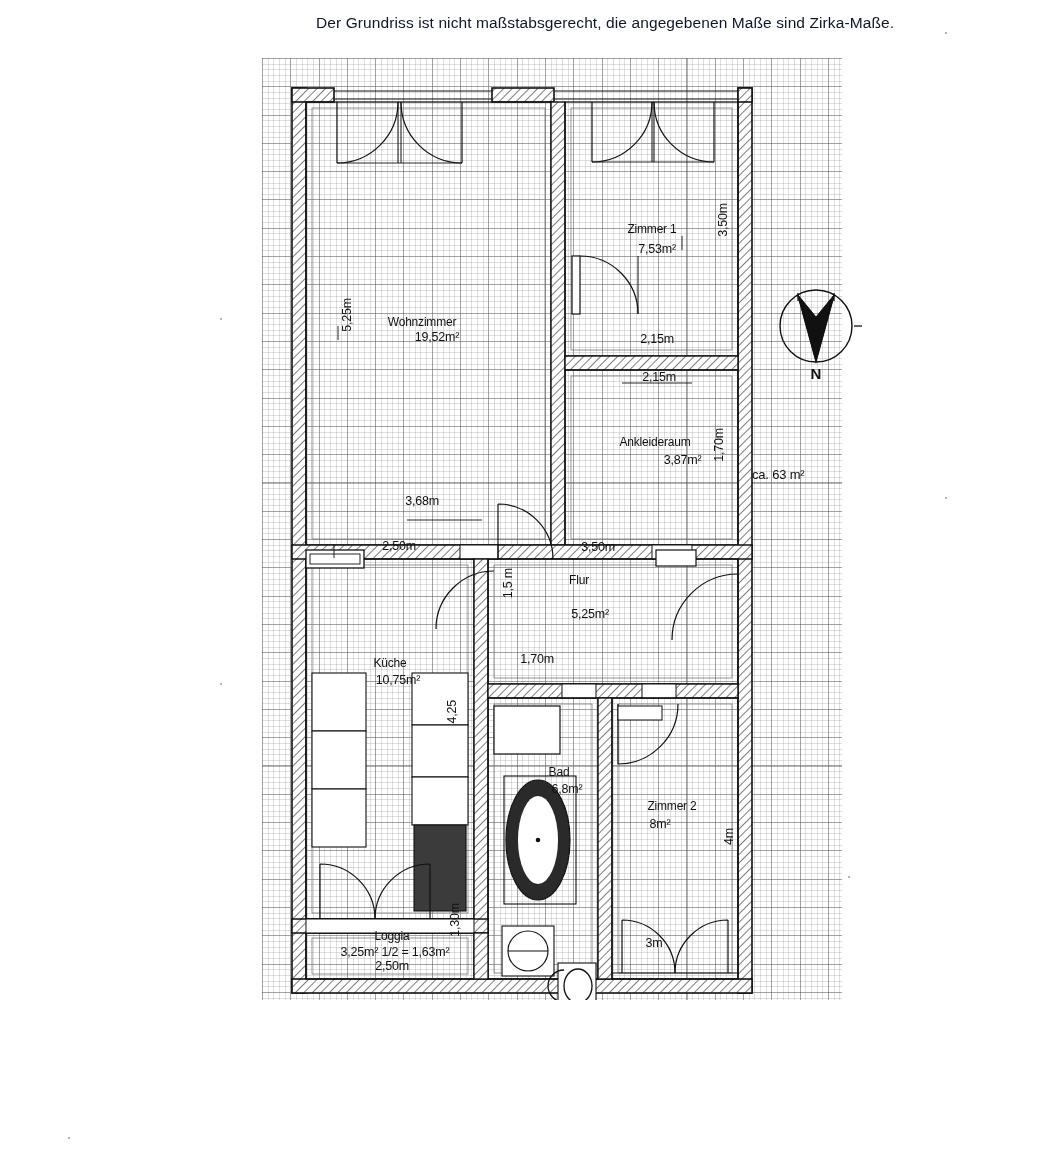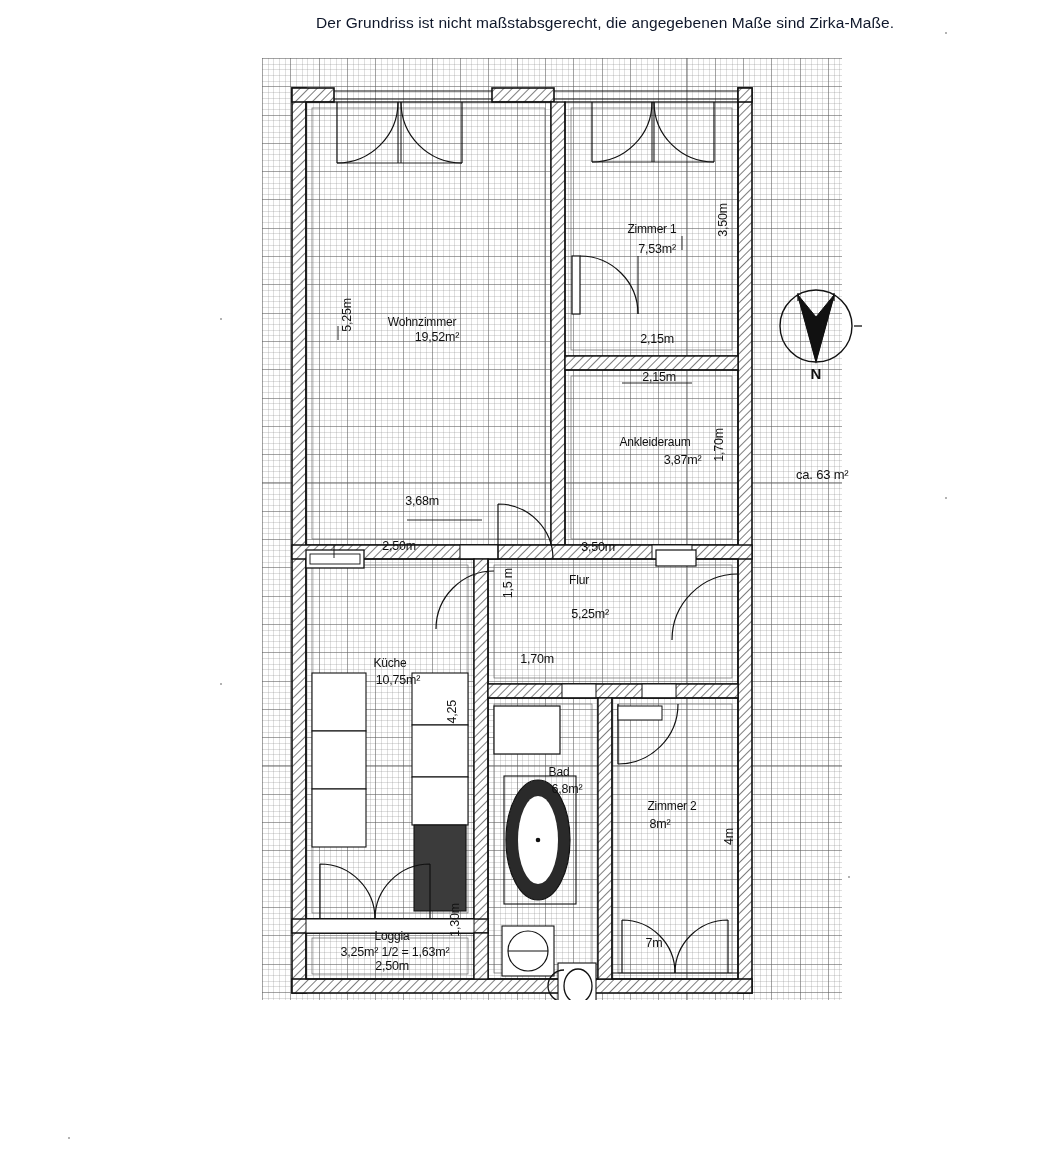--- a/index.html
+++ b/index.html
@@ -240,27 +240,27 @@
 
   <div class="lbl c" style="left:137px; top:482px;">2,50m</div>
   <div class="lbl c" style="left:336px; top:483px;">3,50m</div>
   <div class="lbl vert" style="left:240px; top:510px; transform:rotate(-90deg) translate(-100%,0);">1,5 m</div>
 
   <div class="lbl vert" style="left:184px; top:642px; transform:rotate(-90deg) translate(-100%,0);">4,25</div>
 
   <div class="lbl c" style="left:275px; top:595px;">1,70m</div>
 
   <div class="lbl vert" style="left:461px; top:770px; transform:rotate(-90deg) translate(-100%,0);">4m</div>
-  <div class="lbl c" style="left:392px; top:879px;">7m</div>
+  <div class="lbl c" style="left:392px; top:879px;">3m</div>
 
   <div class="lbl vert" style="left:187px; top:845px; transform:rotate(-90deg) translate(-100%,0);">1,30m</div>
   <div class="lbl c" style="left:130px; top:902px;">2,50m</div>
 </div>
 
-<div class="lbl" style="position:absolute; left:752px; top:468px; font-size:13px;padding-left:44px;">ca. 63 m²</div>
+<div class="lbl" style="position:absolute; left:752px; top:468px; font-size:13px;">ca. 63 m²</div>
 
 <div id="compass">
   <svg viewBox="0 0 92 98" width="92" height="98">
     <circle cx="46" cy="43" r="36" fill="none" stroke="#111" stroke-width="1.4"></circle>
 
     <path d="M 28 12 L 46 78 L 64 12 L 46 34 Z" fill="#111" stroke="#111" stroke-width="1"></path>
     <path d="M 28 12 L 46 78 L 64 12" fill="none" stroke="#111" stroke-width="1.6"></path>
     <line x1="28" y1="10" x2="28" y2="18" stroke="#111" stroke-width="1.3"></line>
     <line x1="64" y1="10" x2="64" y2="18" stroke="#111" stroke-width="1.3"></line>
     <line x1="84" y1="43" x2="92" y2="43" stroke="#111" stroke-width="1.3"></line>

